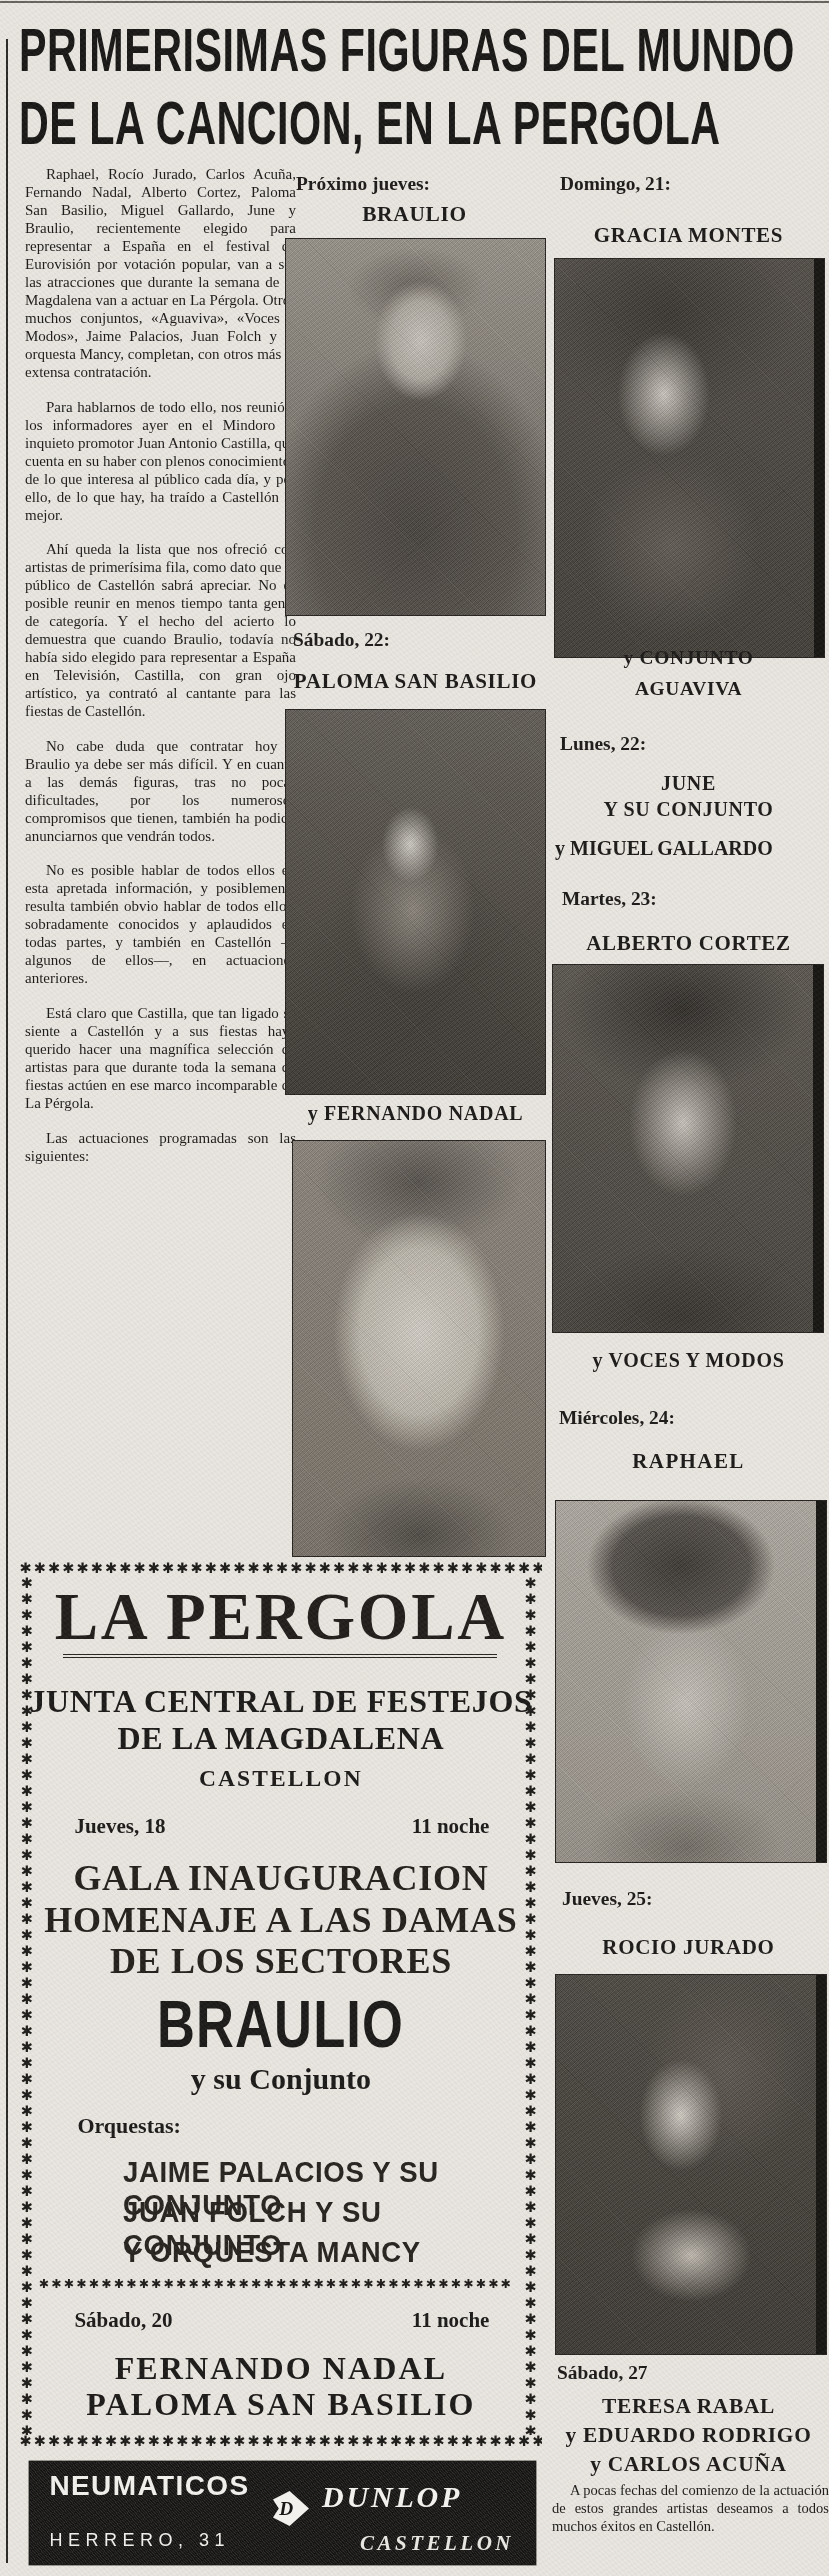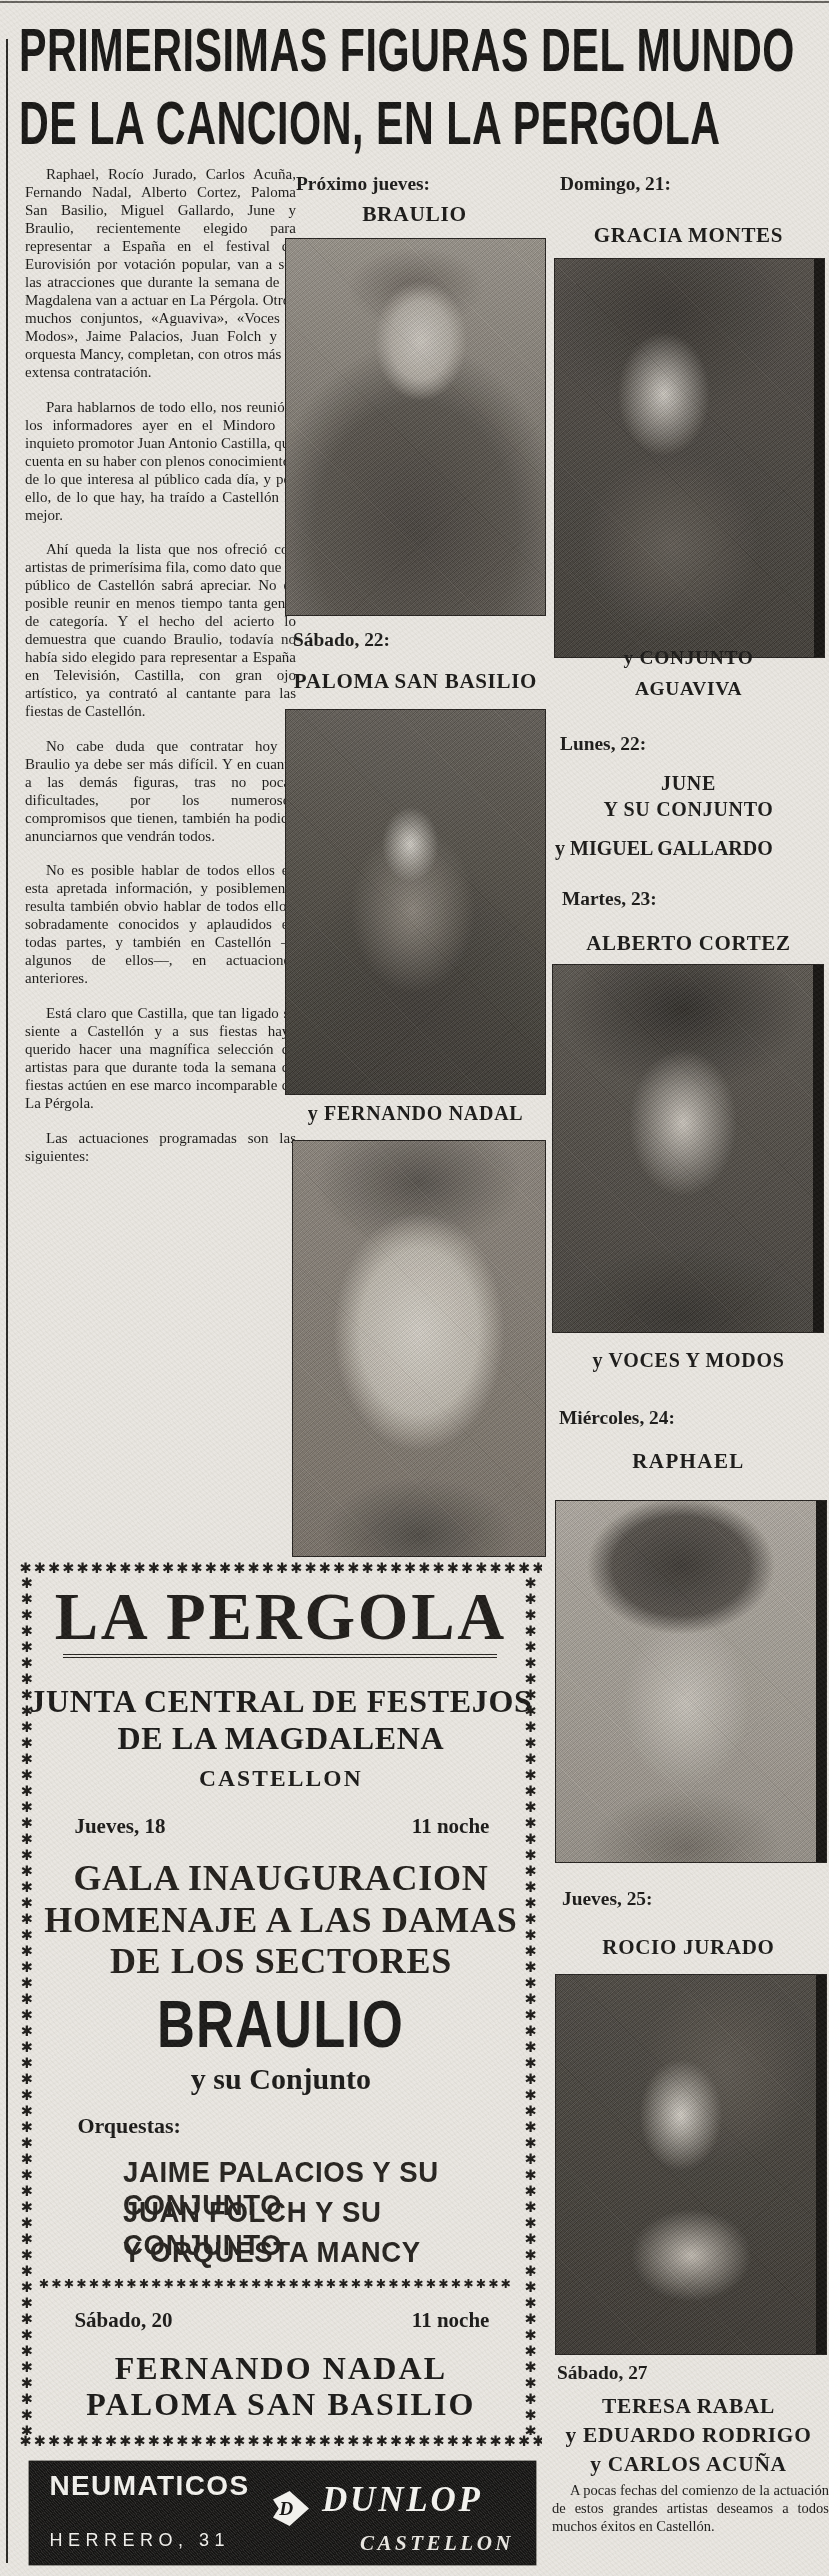--- a/index.html
+++ b/index.html
@@ -44,21 +44,21 @@
   .ad-orq{font-family:"Liberation Sans",sans-serif;font-weight:700;font-size:29px;letter-spacing:0.7px;
           transform:scaleX(.95);transform-origin:left top;color:#26231f;}
   .ad-big{width:100%;text-align:center;font-weight:700;font-size:32px;letter-spacing:2.1px;}
   
   .banner{left:30px;top:2462px;width:505px;height:102px;background:#181715;
           box-shadow:0 0 0 1.4px #181715;overflow:hidden;}
   .banner::after{content:"";position:absolute;inset:0;
       background:repeating-linear-gradient(50deg,rgba(255,255,255,.07) 0 0.7px,rgba(0,0,0,.2) 0.7px 2.1px);}
   .ban-txt{color:#efeeea;font-family:"Liberation Sans",sans-serif;z-index:2;}
   .dunlop-word{color:#f2f1ed;font-family:"Liberation Serif",serif;font-style:italic;font-weight:700;
-               font-size:35px;letter-spacing:2.8px;z-index:2;}
+               font-size:30px;letter-spacing:2.8px;z-index:2;}
   .dunlop-flash{width:36px;height:35px;background:#f2f1ed;z-index:2;
       clip-path:polygon(0 24%,46% 0,100% 50%,46% 100%,0 76%,16% 50%);
       display:flex;align-items:center;justify-content:center;}
   .dunlop-flash span{font-family:"Liberation Serif",serif;font-style:italic;font-weight:700;
       font-size:19.4px;color:#181715;margin-right:9.7px;}
   .ban-city{color:#e8e6e1;font-family:"Liberation Serif",serif;font-style:italic;font-weight:700;
             font-size:21px;letter-spacing:3.5px;z-index:2;}
   .closing{font-size:14.5px;line-height:18px;text-align:justify;text-indent:18px;}
 </style>
 </head>

